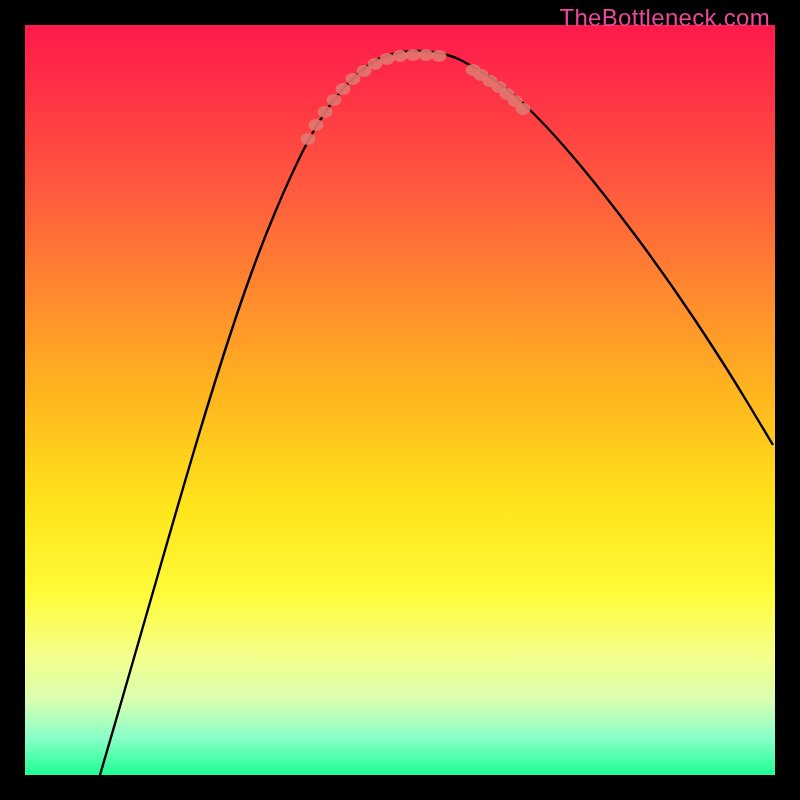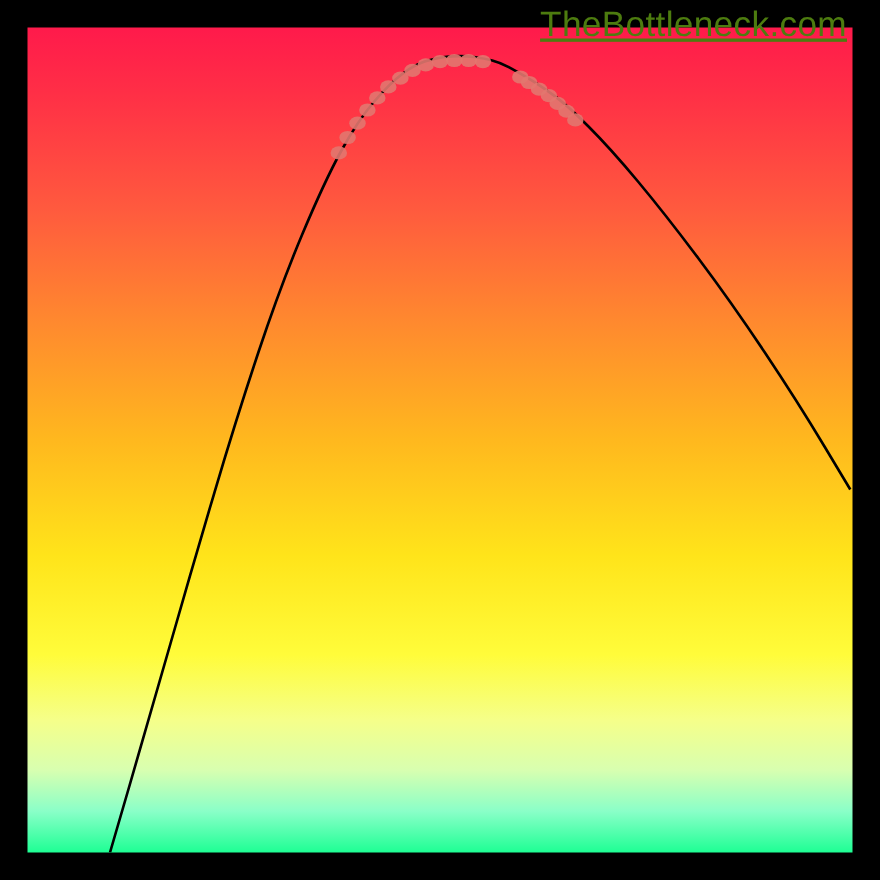--- a/index.html
+++ b/index.html
@@ -37,26 +37,25 @@
       #f5ff8a 84%,
       #d8ffb0 90%,
       #8affc8 95%,
       #1eff94 100%
     );
   }
   .watermark {
     position: absolute;
     top: 4px;
     right: 30px;
-    color: #4d7c0f;
-    font-size: 32px;
+    color: #ec4899;
+    font-size: 24px;
     font-weight: 400;
     letter-spacing: 0.3px;
     z-index: 3;
-    text-decoration: underline;
   }
   svg.overlay {
     position: absolute;
     left: 0;
     top: 0;
     width: 750px;
     height: 750px;
     z-index: 2;
   }
 </style>

